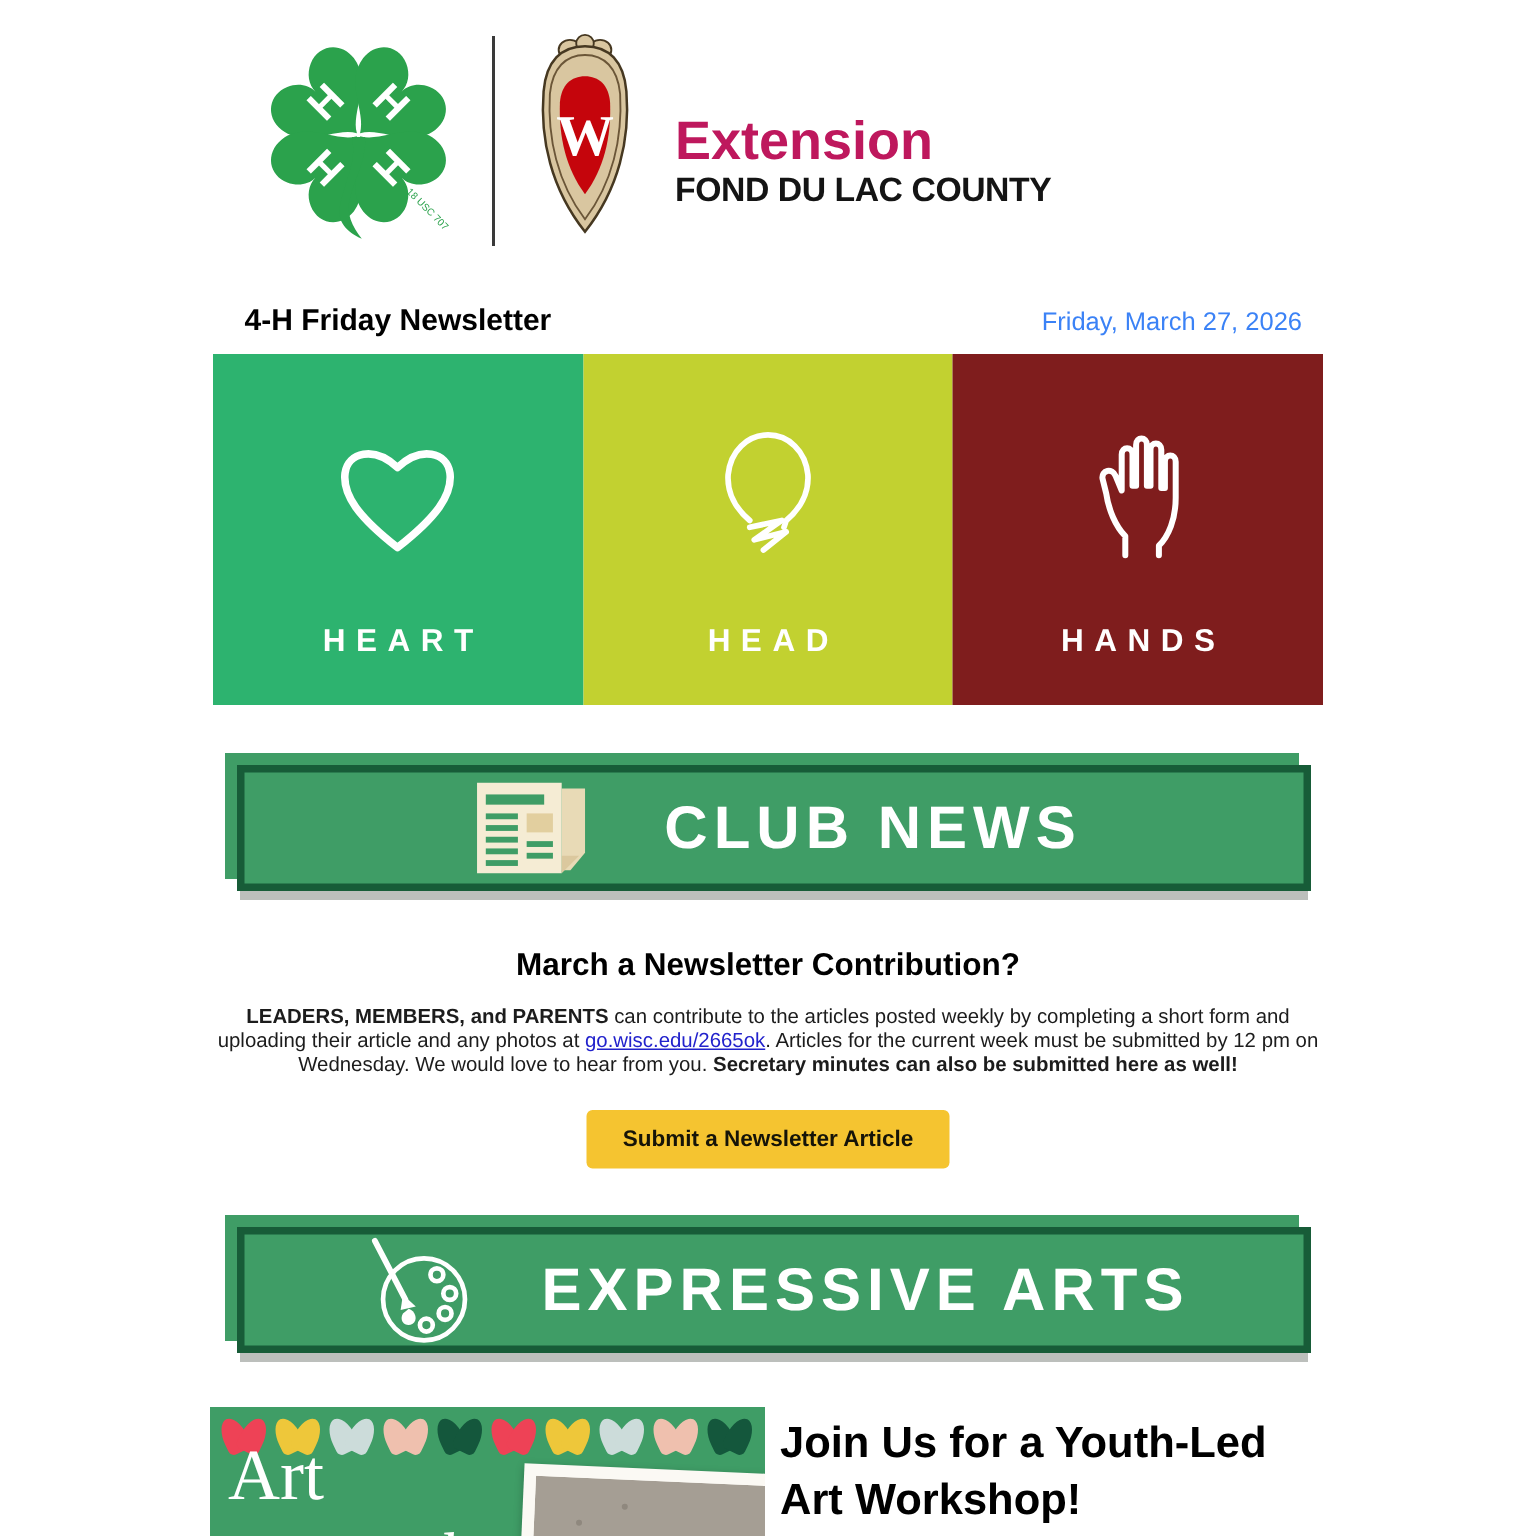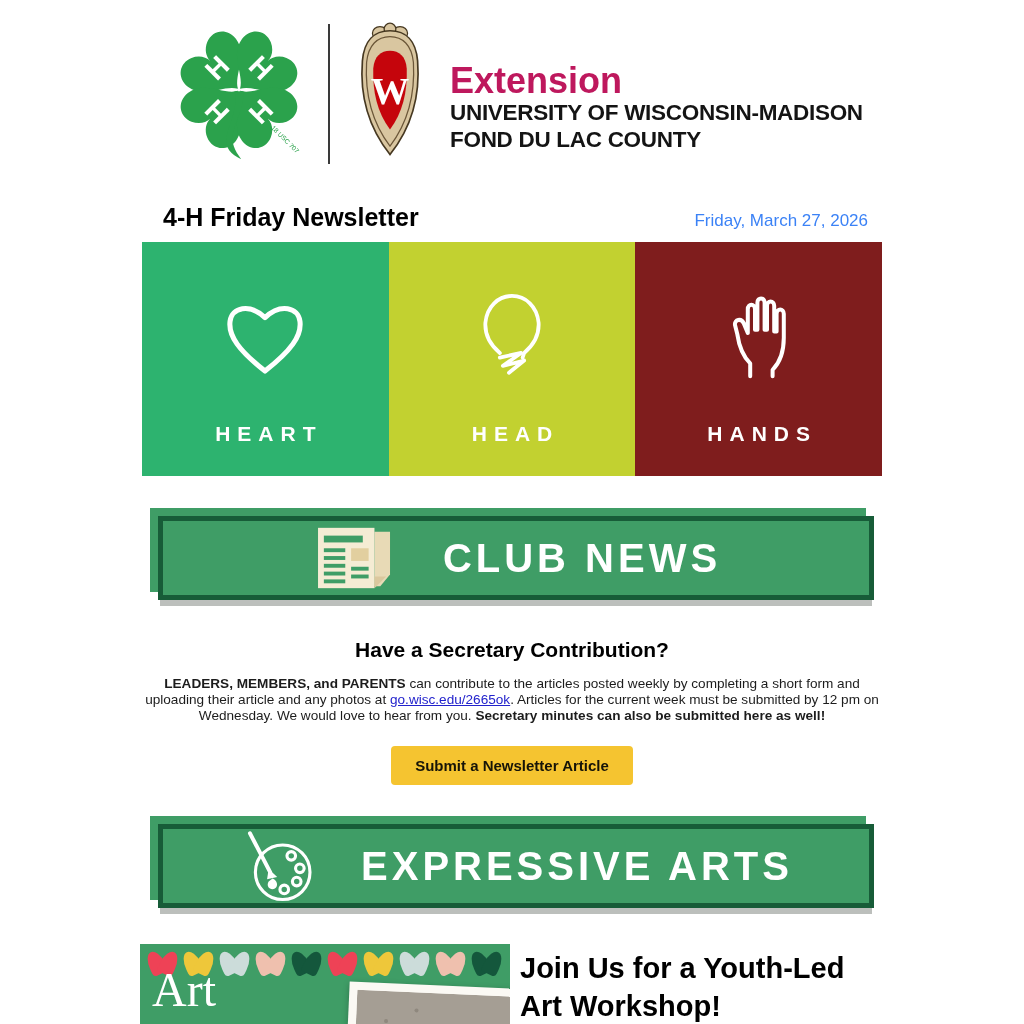--- a/index.html
+++ b/index.html
@@ -14,21 +14,21 @@
   .clover-svg{width:158px;height:155px;display:block;}
   .logo-divider{width:2px;height:140px;background:#3a3a3a;margin:0 14px 0 10px;}
   .crest-svg{width:92px;height:159px;display:block;margin-right:14px;}
   .wordmark{display:flex;flex-direction:column;justify-content:center;padding-top:28px;}
   .ext-title{font-size:36px;font-weight:bold;color:#be185d;line-height:1.05;letter-spacing:0;}
   .ext-line{font-size:22.5px;font-weight:bold;color:#141414;line-height:1.2;letter-spacing:-0.3px;}
 
   
   .title-bar{display:flex;justify-content:space-between;align-items:baseline;
     margin-top:30px;padding:0 16px 0 23px;}
-  .nl-title{font-size:25px;font-weight:bold;color:#000;}
+  .nl-title{font-size:20px;font-weight:bold;color:#000;}
   .nl-date{font-size:17px;color:#3b82f6;}
 
   
   .pillars{display:flex;margin:10px 2px 0 2px;height:234px;}
   .pillar{flex:1;display:flex;flex-direction:column;align-items:center;}
   .pillar-icon{height:110px;margin-top:40px;display:flex;align-items:center;justify-content:center;}
   .pillar-label{margin-top:30px;color:#fff;font-weight:bold;font-size:21px;letter-spacing:7px;text-indent:7px;}
 
   
   .banner-stack{position:relative;height:104px;margin:32px 10px 0 10px;}
@@ -102,21 +102,20 @@
       <ellipse cx="67" cy="13" rx="9" ry="8" fill="#d9c6a0" stroke="#463821" stroke-width="1.5"></ellipse>
       <ellipse cx="55" cy="8" rx="7" ry="7" fill="#d9c6a0" stroke="#463821" stroke-width="1.5"></ellipse>
       <path d="M55,10 C36,10 24,22 22,46 C19,84 28,124 55,158 C82,124 91,84 88,46 C86,22 74,10 55,10 Z" fill="#d9c6a0" stroke="#463821" stroke-width="2"></path>
       <path d="M55,17 C40,17 29,27 27,48 C25,83 33,119 55,148 C77,119 85,83 83,48 C81,27 70,17 55,17 Z" fill="none" stroke="#6b5638" stroke-width="1.5"></path>
       <path d="M55,34 C44,34 36,41 35,55 C34,83 40,108 55,128 C70,108 76,83 75,55 C74,41 66,34 55,34 Z" fill="#c5050c"></path>
       <text x="55" y="97" text-anchor="middle" font-family="Liberation Serif, serif" font-weight="bold" font-size="46" fill="#ffffff">W</text>
     </svg>
 
     <div class="wordmark">
       <div class="ext-title">Extension</div>
-      <div class="ext-line">UNIVERSITY OF WISCONSIN-MADISON</div>
       <div class="ext-line">FOND DU LAC COUNTY</div>
     </div>
   </div>
 
   <div class="title-bar">
     <div class="nl-title">4-H Friday Newsletter</div>
     <div class="nl-date">Friday, March 27, 2026</div>
   </div>
 
   <div class="pillars">
@@ -161,21 +160,21 @@
         <rect x="12" y="51" width="22" height="4" fill="#3f9d66"></rect>
         <rect x="12" y="59" width="22" height="4" fill="#3f9d66"></rect>
         <rect x="40" y="27" width="18" height="13" fill="#e2cf9f"></rect>
         <rect x="40" y="46" width="18" height="4" fill="#3f9d66"></rect>
         <rect x="40" y="54" width="18" height="4" fill="#3f9d66"></rect>
       </svg>
       <div class="banner-label">CLUB NEWS</div>
     </div>
   </div>
 
-  <div class="section-heading">Have a Secretary Contribution?</div>
+  <div class="section-heading">March a Newsletter Contribution?</div>
 
   <div class="para">
     <span class="b">LEADERS, MEMBERS, and PARENTS</span><span> can contribute to the articles posted weekly by completing a short form and uploading their article and any photos at </span><a>go.wisc.edu/2665ok</a><span>. Articles for the current week must be submitted by 12 pm on Wednesday. We would love to hear from you. </span><span class="b">Secretary minutes can also be submitted here as well!</span>
   </div>
 
   <button class="cta-btn">Submit a Newsletter Article</button>
 
   <div class="banner-stack" style="margin-top:31px;">
     <div class="banner-back"></div>
     <div class="banner-front">

